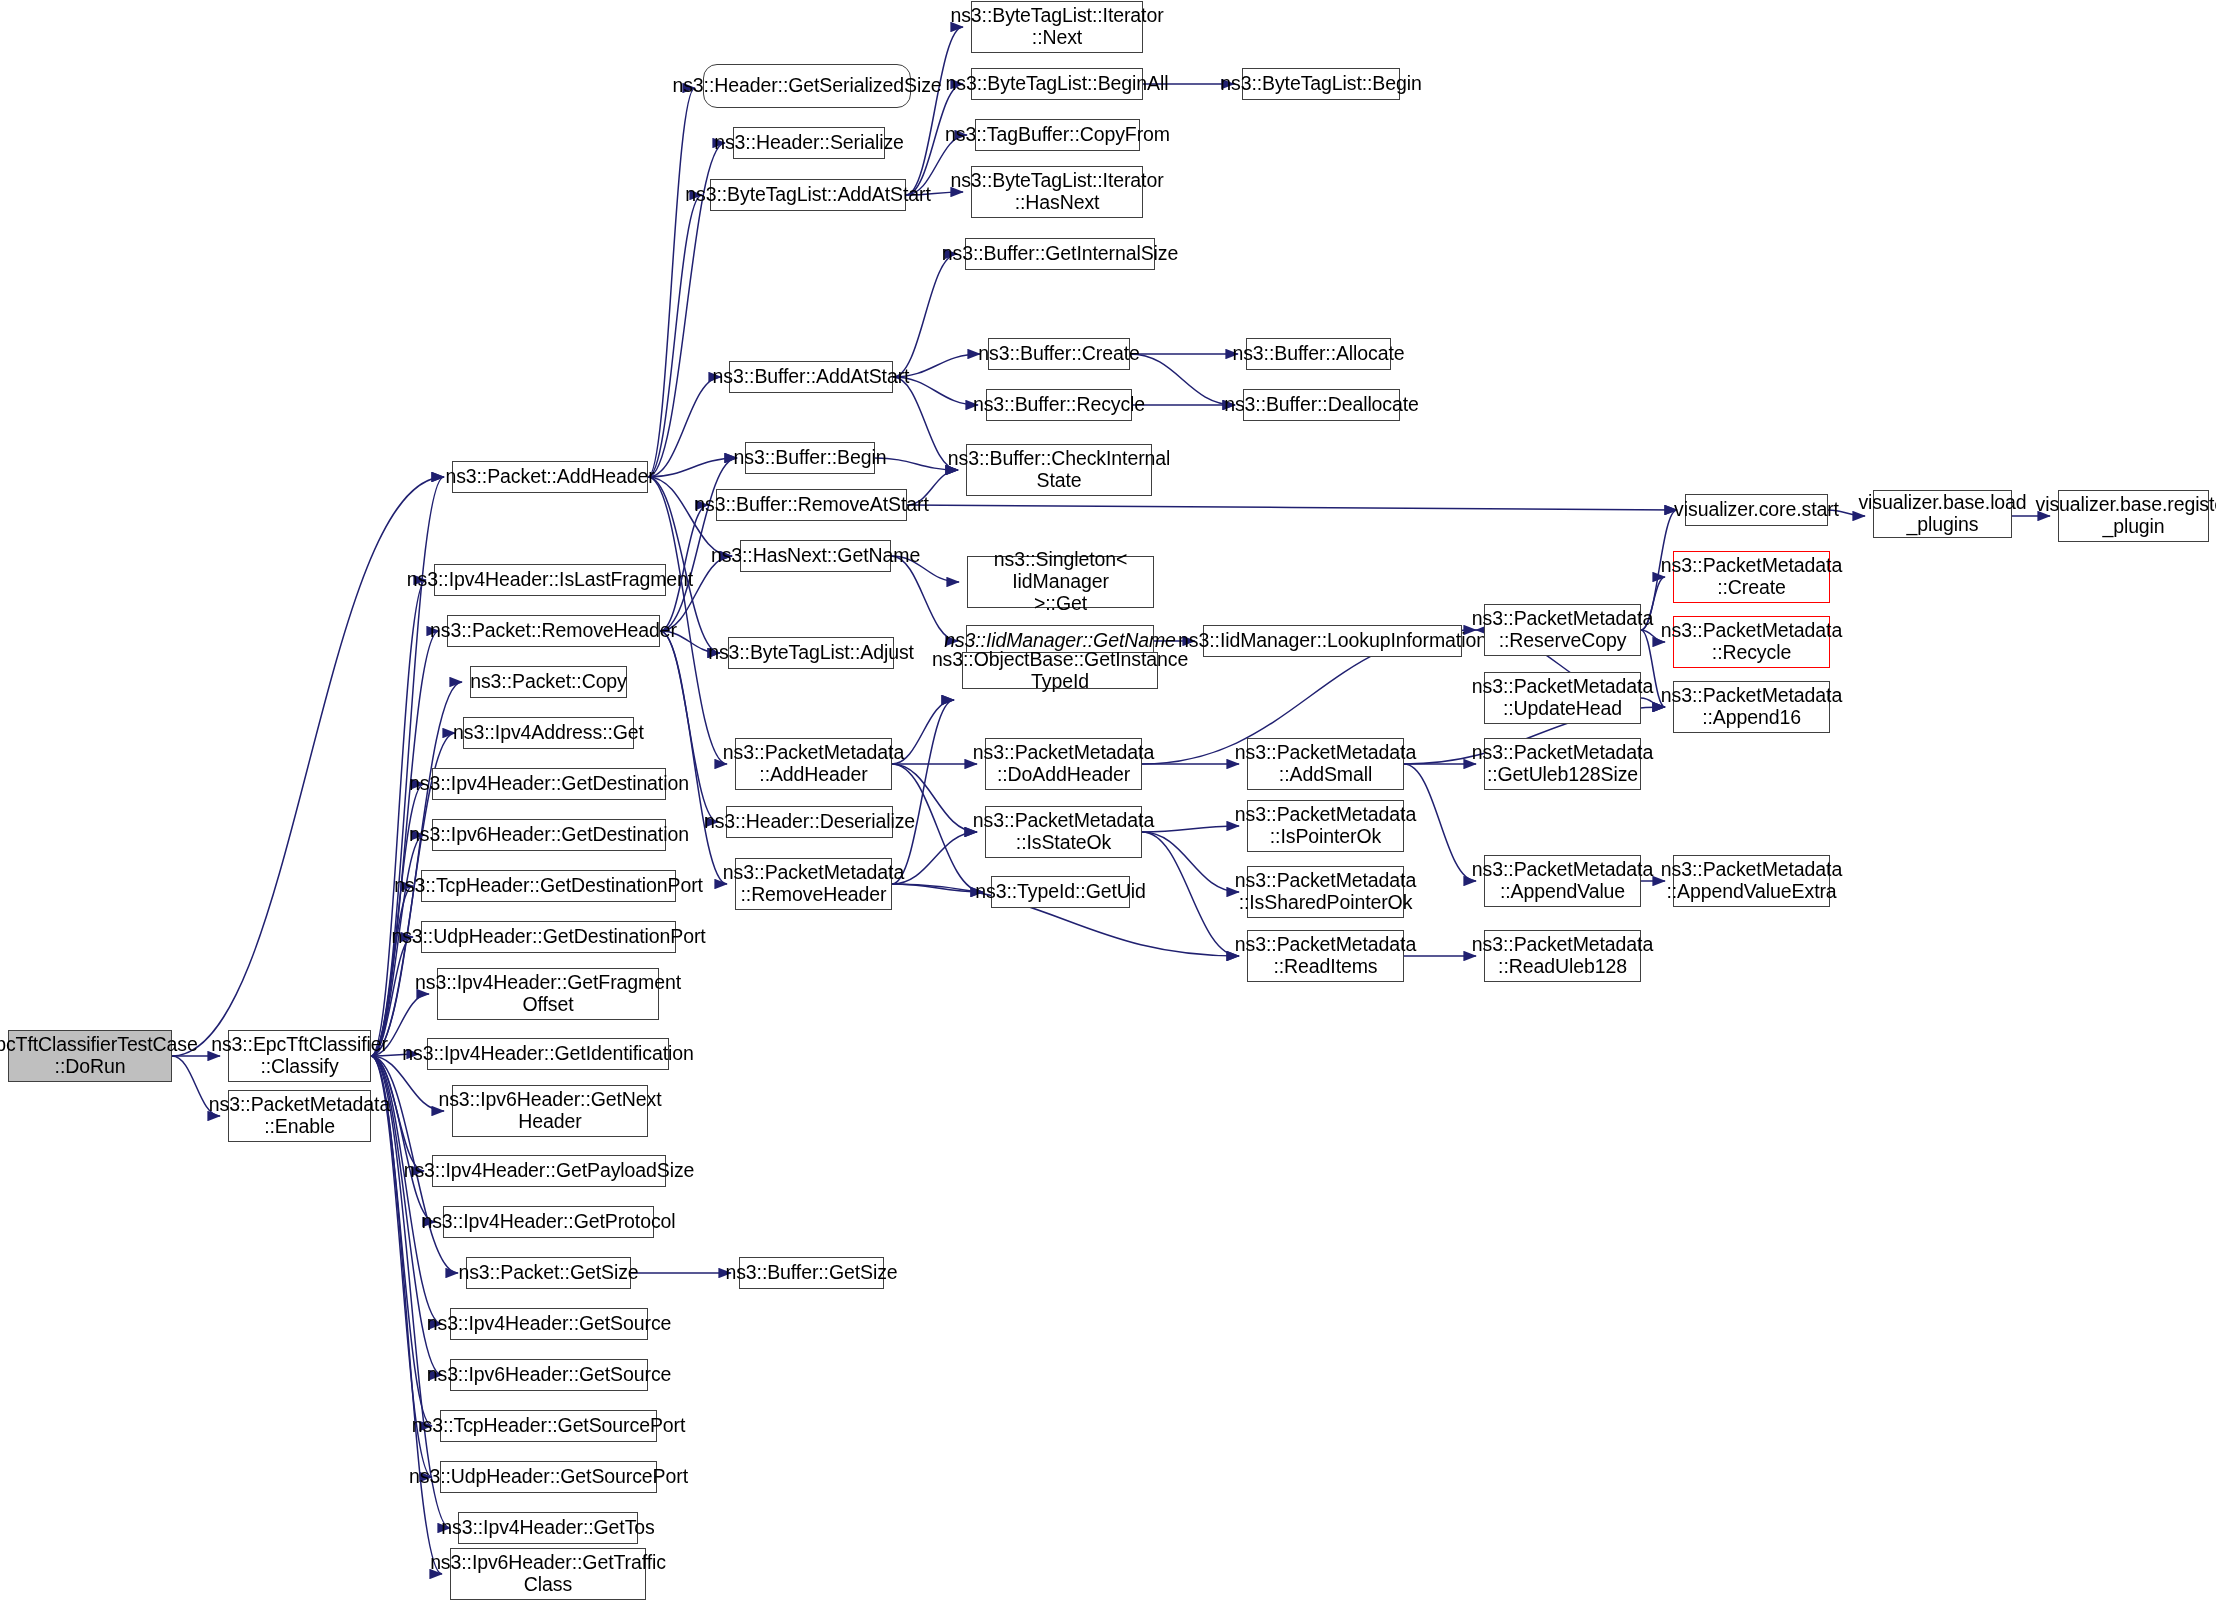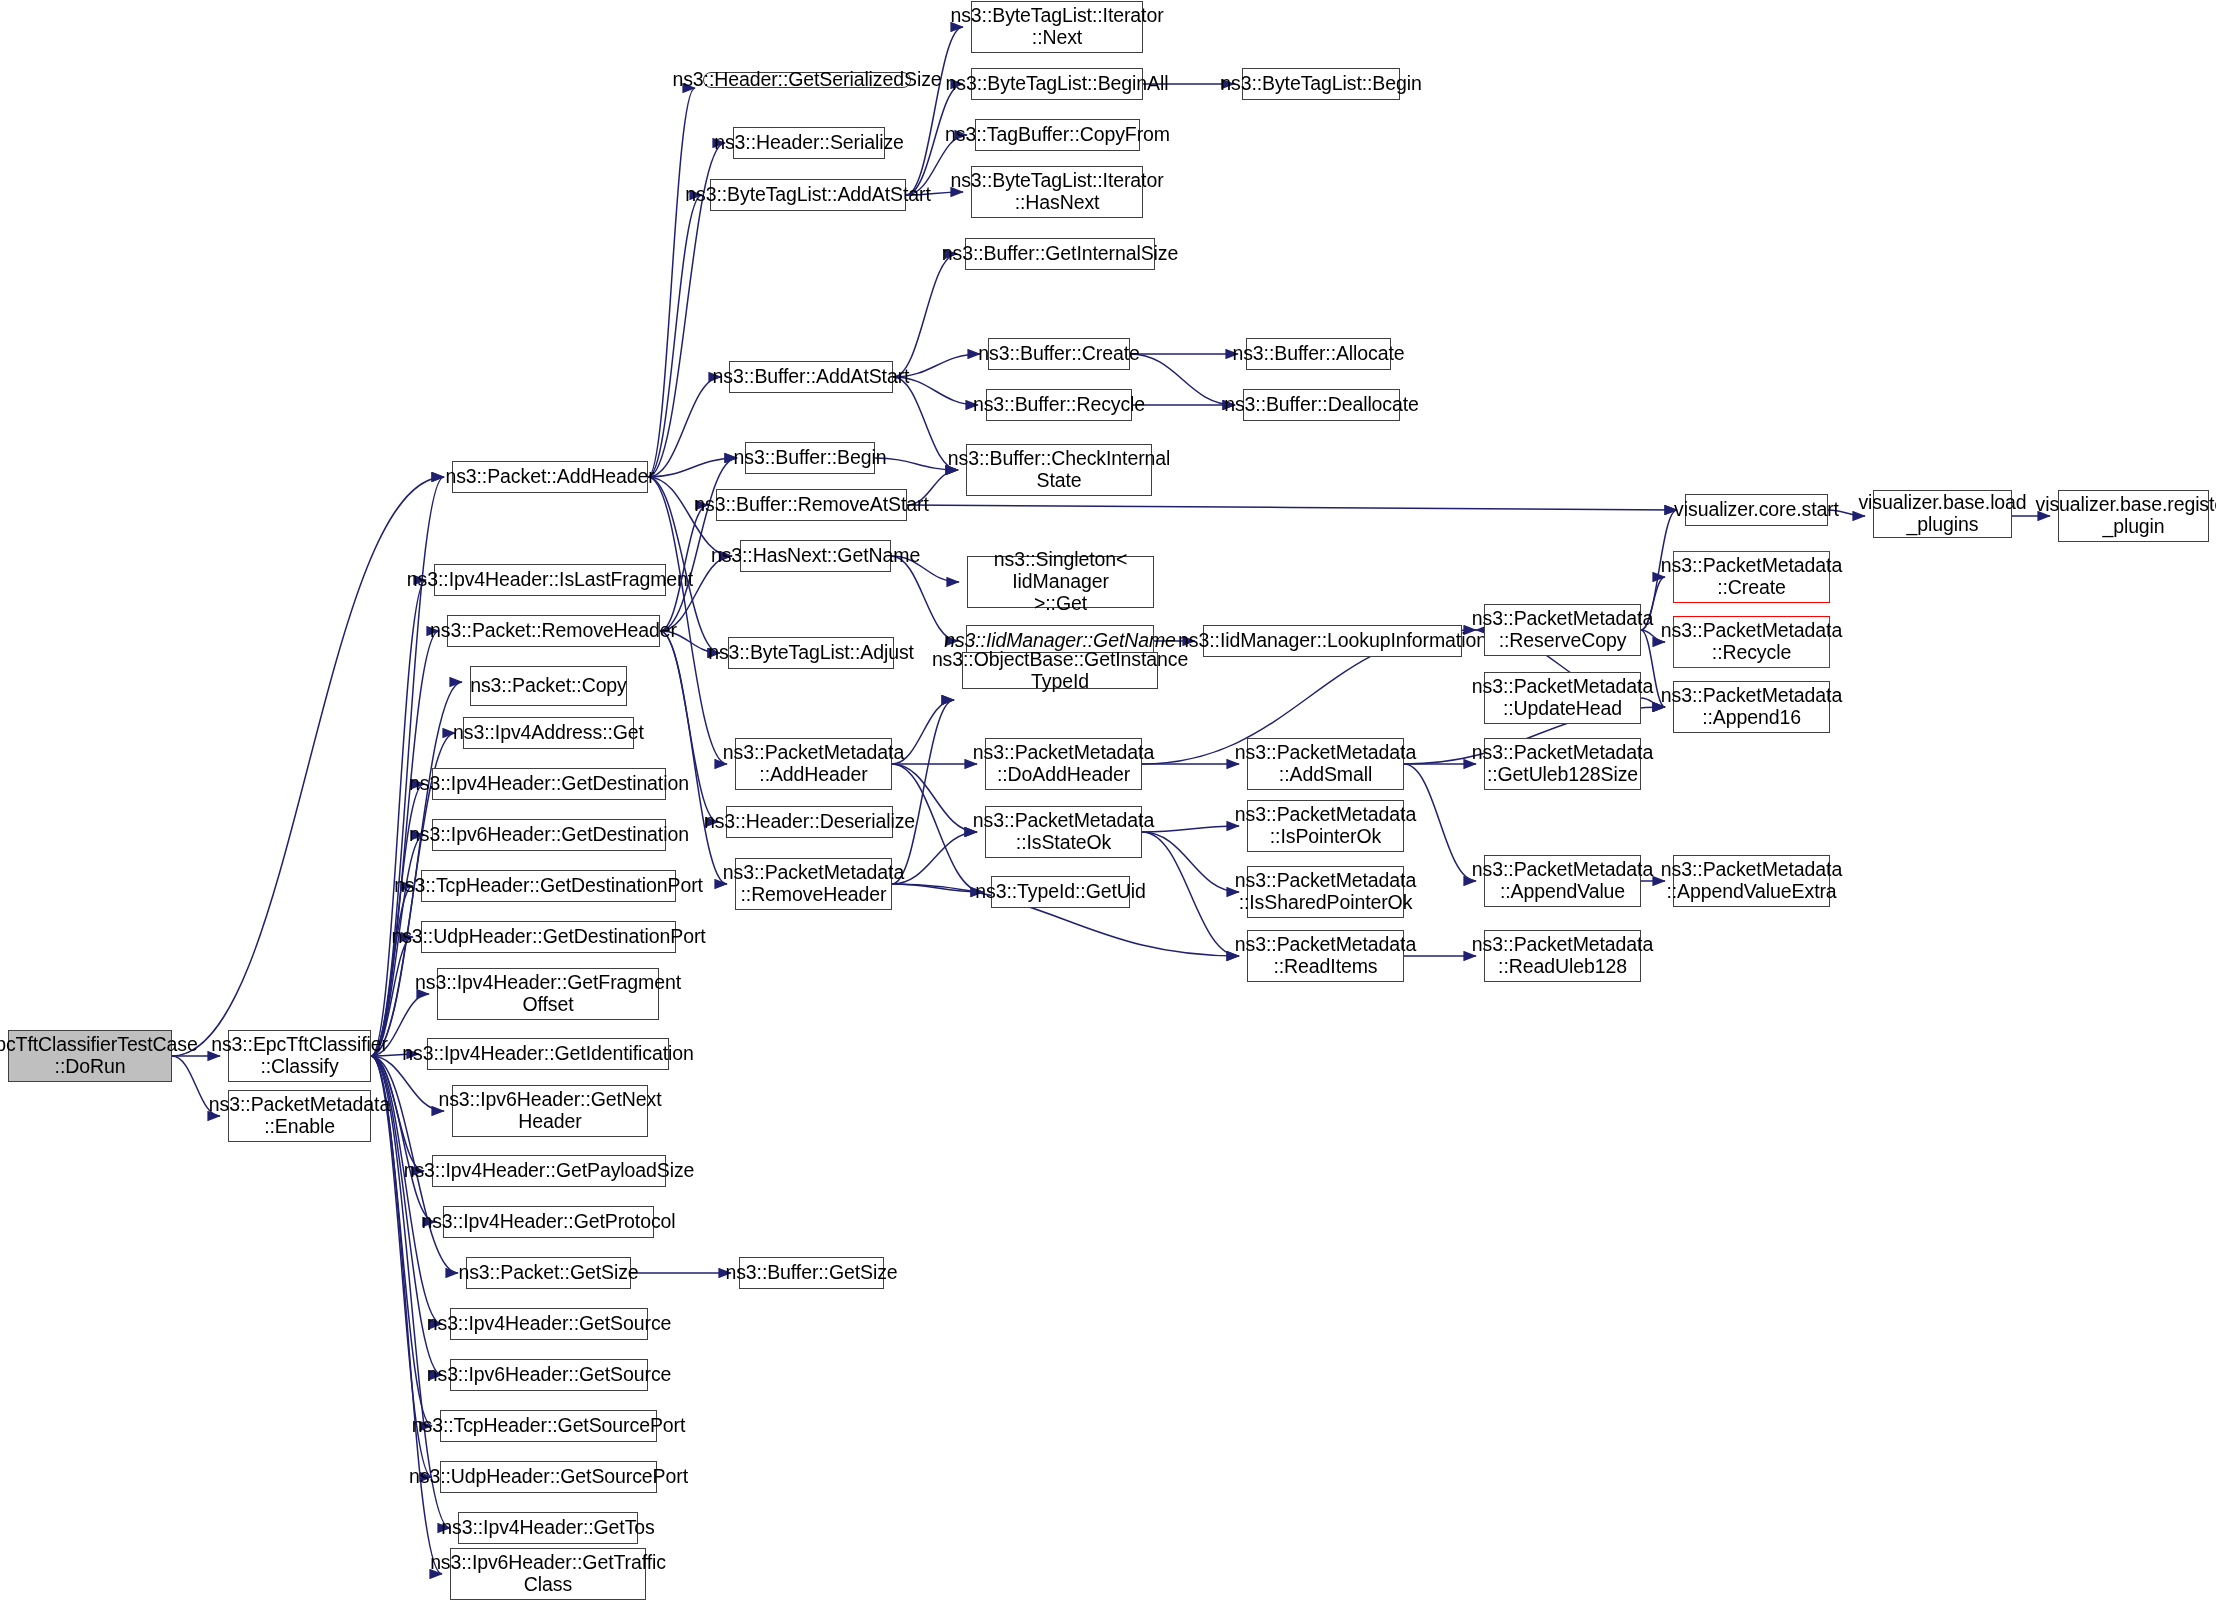--- a/index.html
+++ b/index.html
@@ -112,42 +112,42 @@
   <div id="nodes">
       <div class="node root" style="left: 8px; top: 1030px; width: 164px; height: 52px;"><span>EpcTftClassifierTestCase
 ::DoRun</span></div>
       <div class="node" style="left: 228px; top: 1030px; width: 143px; height: 52px;"><span>ns3::EpcTftClassifier
 ::Classify</span></div>
       <div class="node" style="left: 228px; top: 1090px; width: 143px; height: 52px;"><span>ns3::PacketMetadata
 ::Enable</span></div>
       <div class="node" style="left: 452px; top: 461px; width: 196px; height: 32px;"><span>ns3::Packet::AddHeader</span></div>
       <div class="node" style="left: 434px; top: 564px; width: 232px; height: 32px;"><span>ns3::Ipv4Header::IsLastFragment</span></div>
       <div class="node" style="left: 447px; top: 615px; width: 213px; height: 32px;"><span>ns3::Packet::RemoveHeader</span></div>
-      <div class="node" style="left: 470px; top: 666px; width: 157px; height: 40px;"><span>ns3::Packet::Copy</span></div>
+      <div class="node" style="left: 470px; top: 666px; width: 157px; height: 32px;"><span>ns3::Packet::Copy</span></div>
       <div class="node" style="left: 463px; top: 717px; width: 171px; height: 32px;"><span>ns3::Ipv4Address::Get</span></div>
       <div class="node" style="left: 432px; top: 768px; width: 234px; height: 32px;"><span>ns3::Ipv4Header::GetDestination</span></div>
       <div class="node" style="left: 432px; top: 819px; width: 234px; height: 32px;"><span>ns3::Ipv6Header::GetDestination</span></div>
       <div class="node" style="left: 421px; top: 870px; width: 255px; height: 32px;"><span>ns3::TcpHeader::GetDestinationPort</span></div>
       <div class="node" style="left: 421px; top: 921px; width: 255px; height: 32px;"><span>ns3::UdpHeader::GetDestinationPort</span></div>
       <div class="node" style="left: 437px; top: 968px; width: 222px; height: 52px;"><span>ns3::Ipv4Header::GetFragment
 Offset</span></div>
       <div class="node" style="left: 427px; top: 1038px; width: 242px; height: 32px;"><span>ns3::Ipv4Header::GetIdentification</span></div>
       <div class="node" style="left: 452px; top: 1085px; width: 196px; height: 52px;"><span>ns3::Ipv6Header::GetNext
 Header</span></div>
       <div class="node" style="left: 432px; top: 1155px; width: 234px; height: 32px;"><span>ns3::Ipv4Header::GetPayloadSize</span></div>
       <div class="node" style="left: 443px; top: 1206px; width: 211px; height: 32px;"><span>ns3::Ipv4Header::GetProtocol</span></div>
       <div class="node" style="left: 466px; top: 1257px; width: 165px; height: 32px;"><span>ns3::Packet::GetSize</span></div>
       <div class="node" style="left: 450px; top: 1308px; width: 198px; height: 32px;"><span>ns3::Ipv4Header::GetSource</span></div>
       <div class="node" style="left: 450px; top: 1359px; width: 198px; height: 32px;"><span>ns3::Ipv6Header::GetSource</span></div>
       <div class="node" style="left: 440px; top: 1410px; width: 217px; height: 32px;"><span>ns3::TcpHeader::GetSourcePort</span></div>
       <div class="node" style="left: 440px; top: 1461px; width: 217px; height: 32px;"><span>ns3::UdpHeader::GetSourcePort</span></div>
       <div class="node" style="left: 458px; top: 1512px; width: 180px; height: 32px;"><span>ns3::Ipv4Header::GetTos</span></div>
       <div class="node" style="left: 450px; top: 1548px; width: 196px; height: 52px;"><span>ns3::Ipv6Header::GetTraffic
 Class</span></div>
-      <div class="node" style="left: 703px; top: 72px; width: 208px; height: 16px; border-radius: 14px;"><span>ns3::Header::GetSerializedSize</span></div>
+      <div class="node" style="left: 703px; top: 64px; width: 208px; height: 44px; border-radius: 14px;"><span>ns3::Header::GetSerializedSize</span></div>
       <div class="node" style="left: 733px; top: 127px; width: 152px; height: 32px;"><span>ns3::Header::Serialize</span></div>
       <div class="node" style="left: 710px; top: 179px; width: 196px; height: 32px;"><span>ns3::ByteTagList::AddAtStart</span></div>
       <div class="node" style="left: 971px; top: 1px; width: 172px; height: 52px;"><span>ns3::ByteTagList::Iterator
 ::Next</span></div>
       <div class="node" style="left: 971px; top: 68px; width: 172px; height: 32px;"><span>ns3::ByteTagList::BeginAll</span></div>
       <div class="node" style="left: 975px; top: 119px; width: 165px; height: 32px;"><span>ns3::TagBuffer::CopyFrom</span></div>
       <div class="node" style="left: 971px; top: 166px; width: 172px; height: 52px;"><span>ns3::ByteTagList::Iterator
 ::HasNext</span></div>
       <div class="node" style="left: 965px; top: 238px; width: 190px; height: 32px;"><span>ns3::Buffer::GetInternalSize</span></div>
       <div class="node" style="left: 1242px; top: 68px; width: 158px; height: 32px;"><span>ns3::ByteTagList::Begin</span></div>

